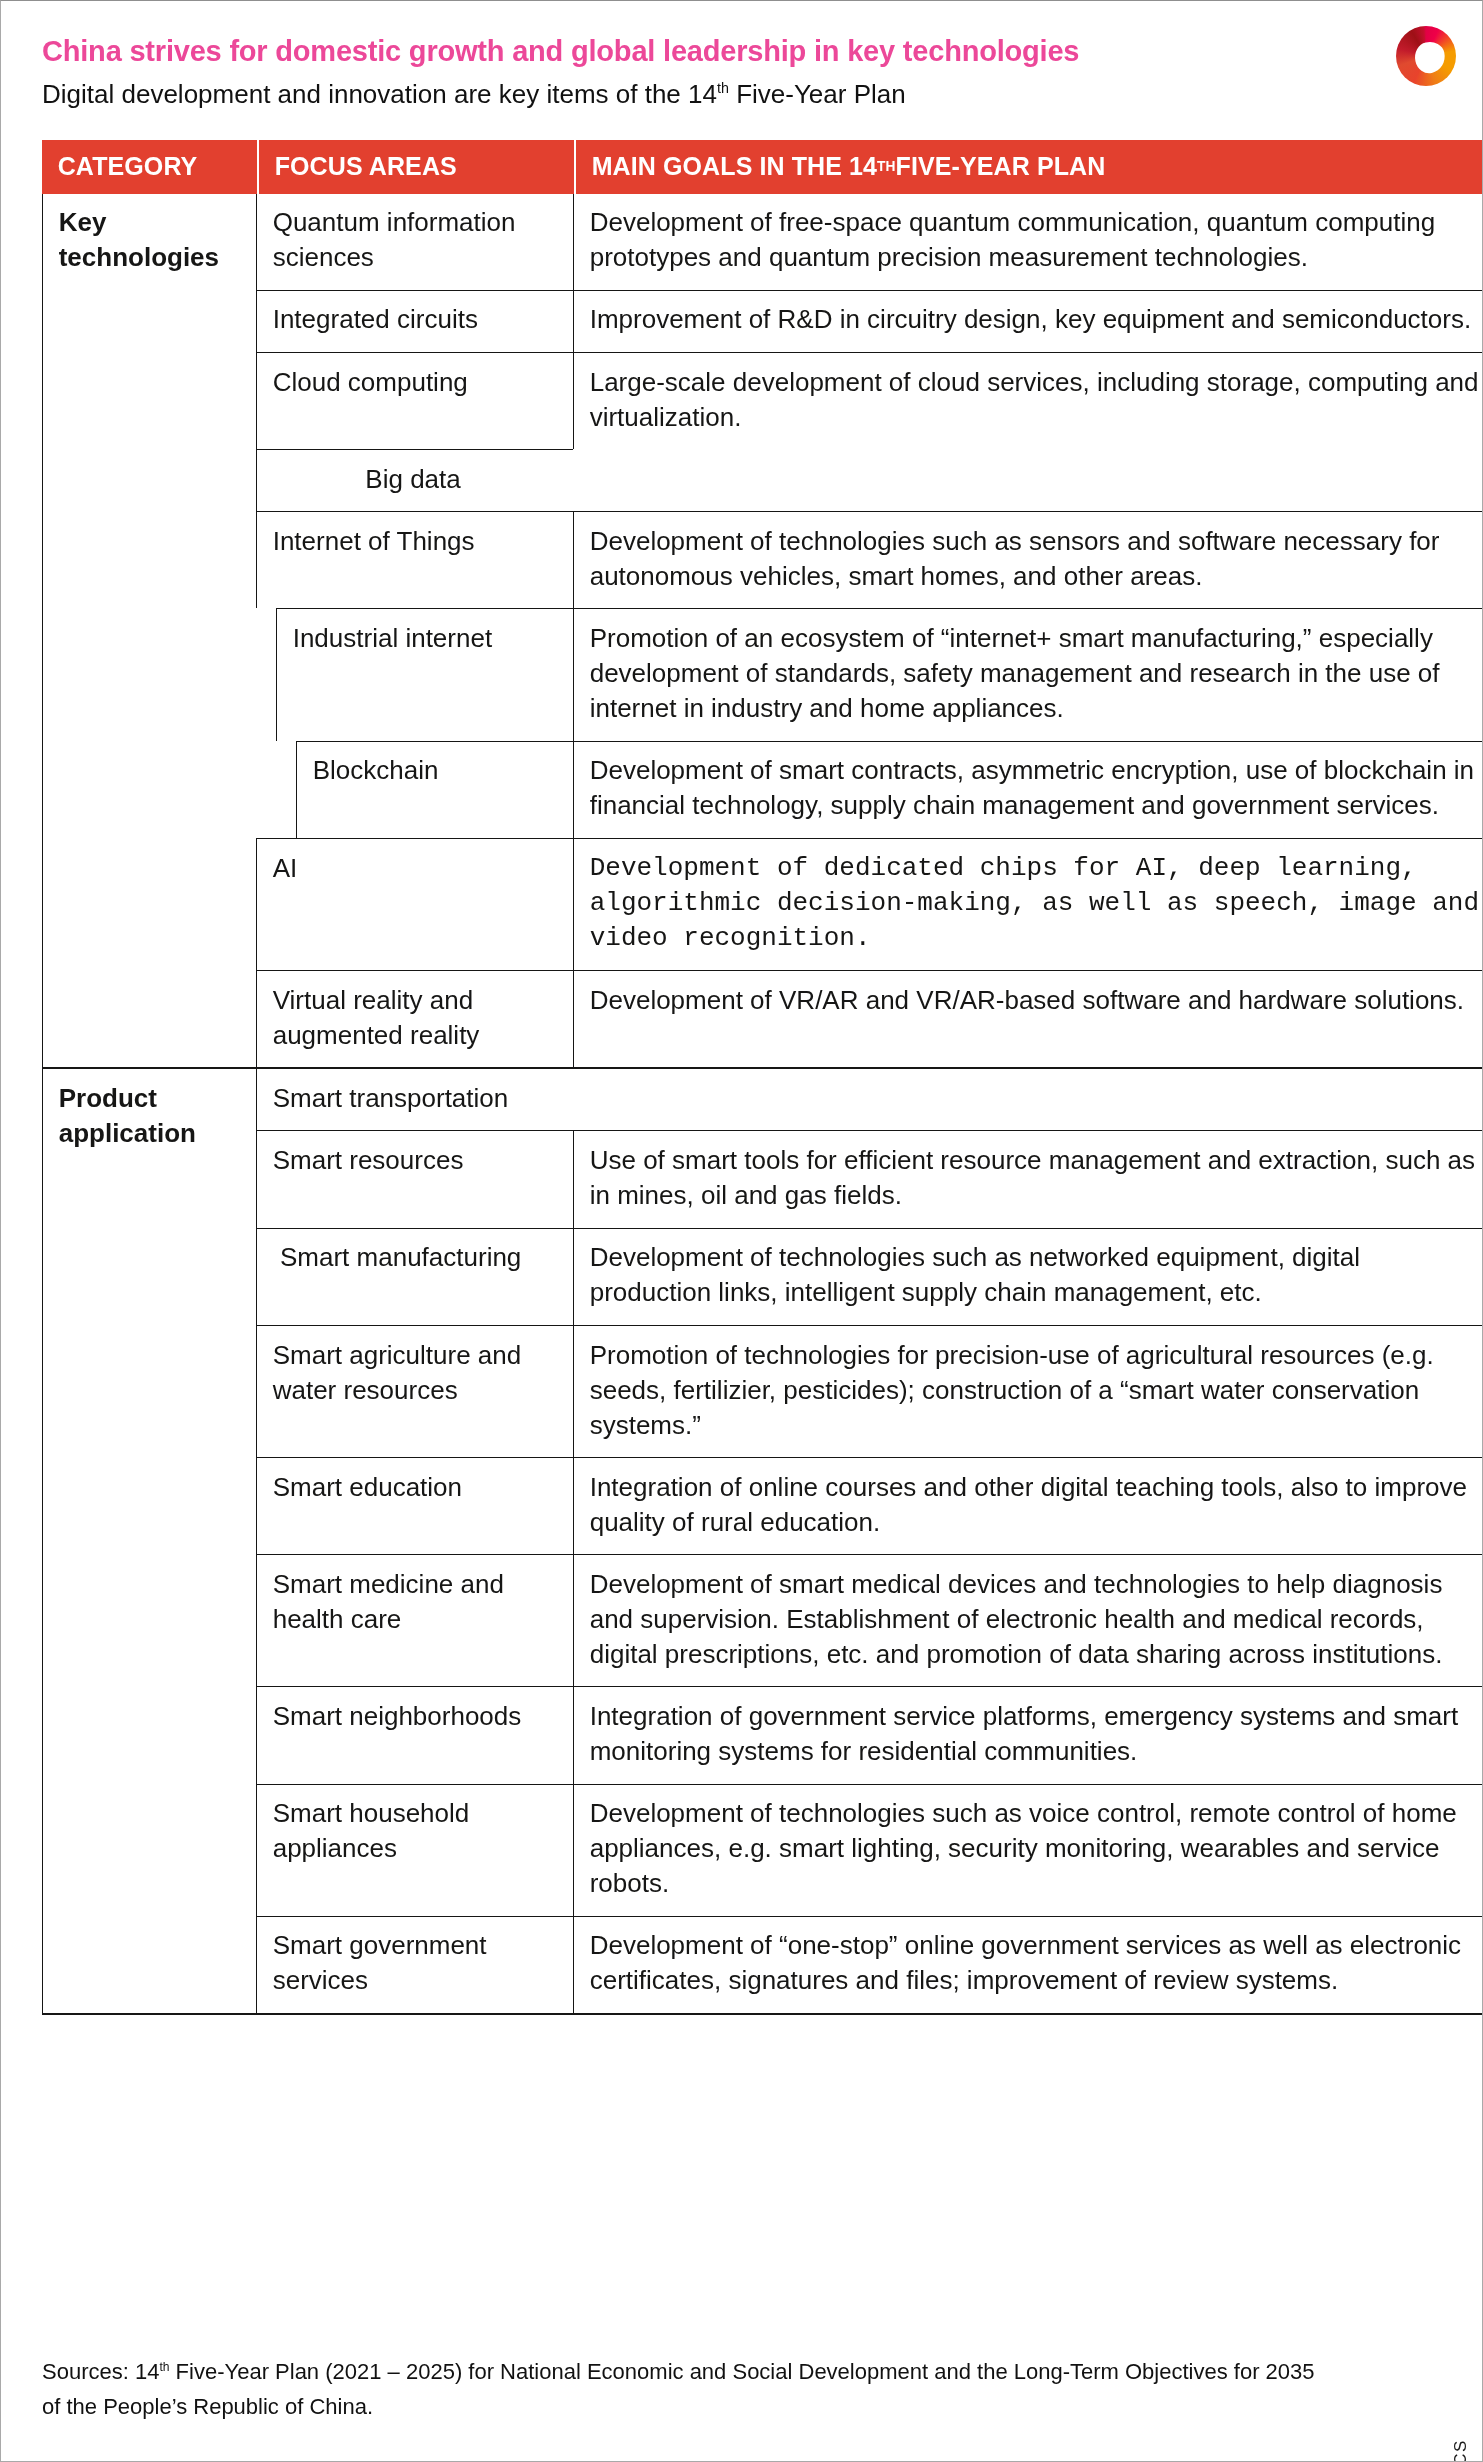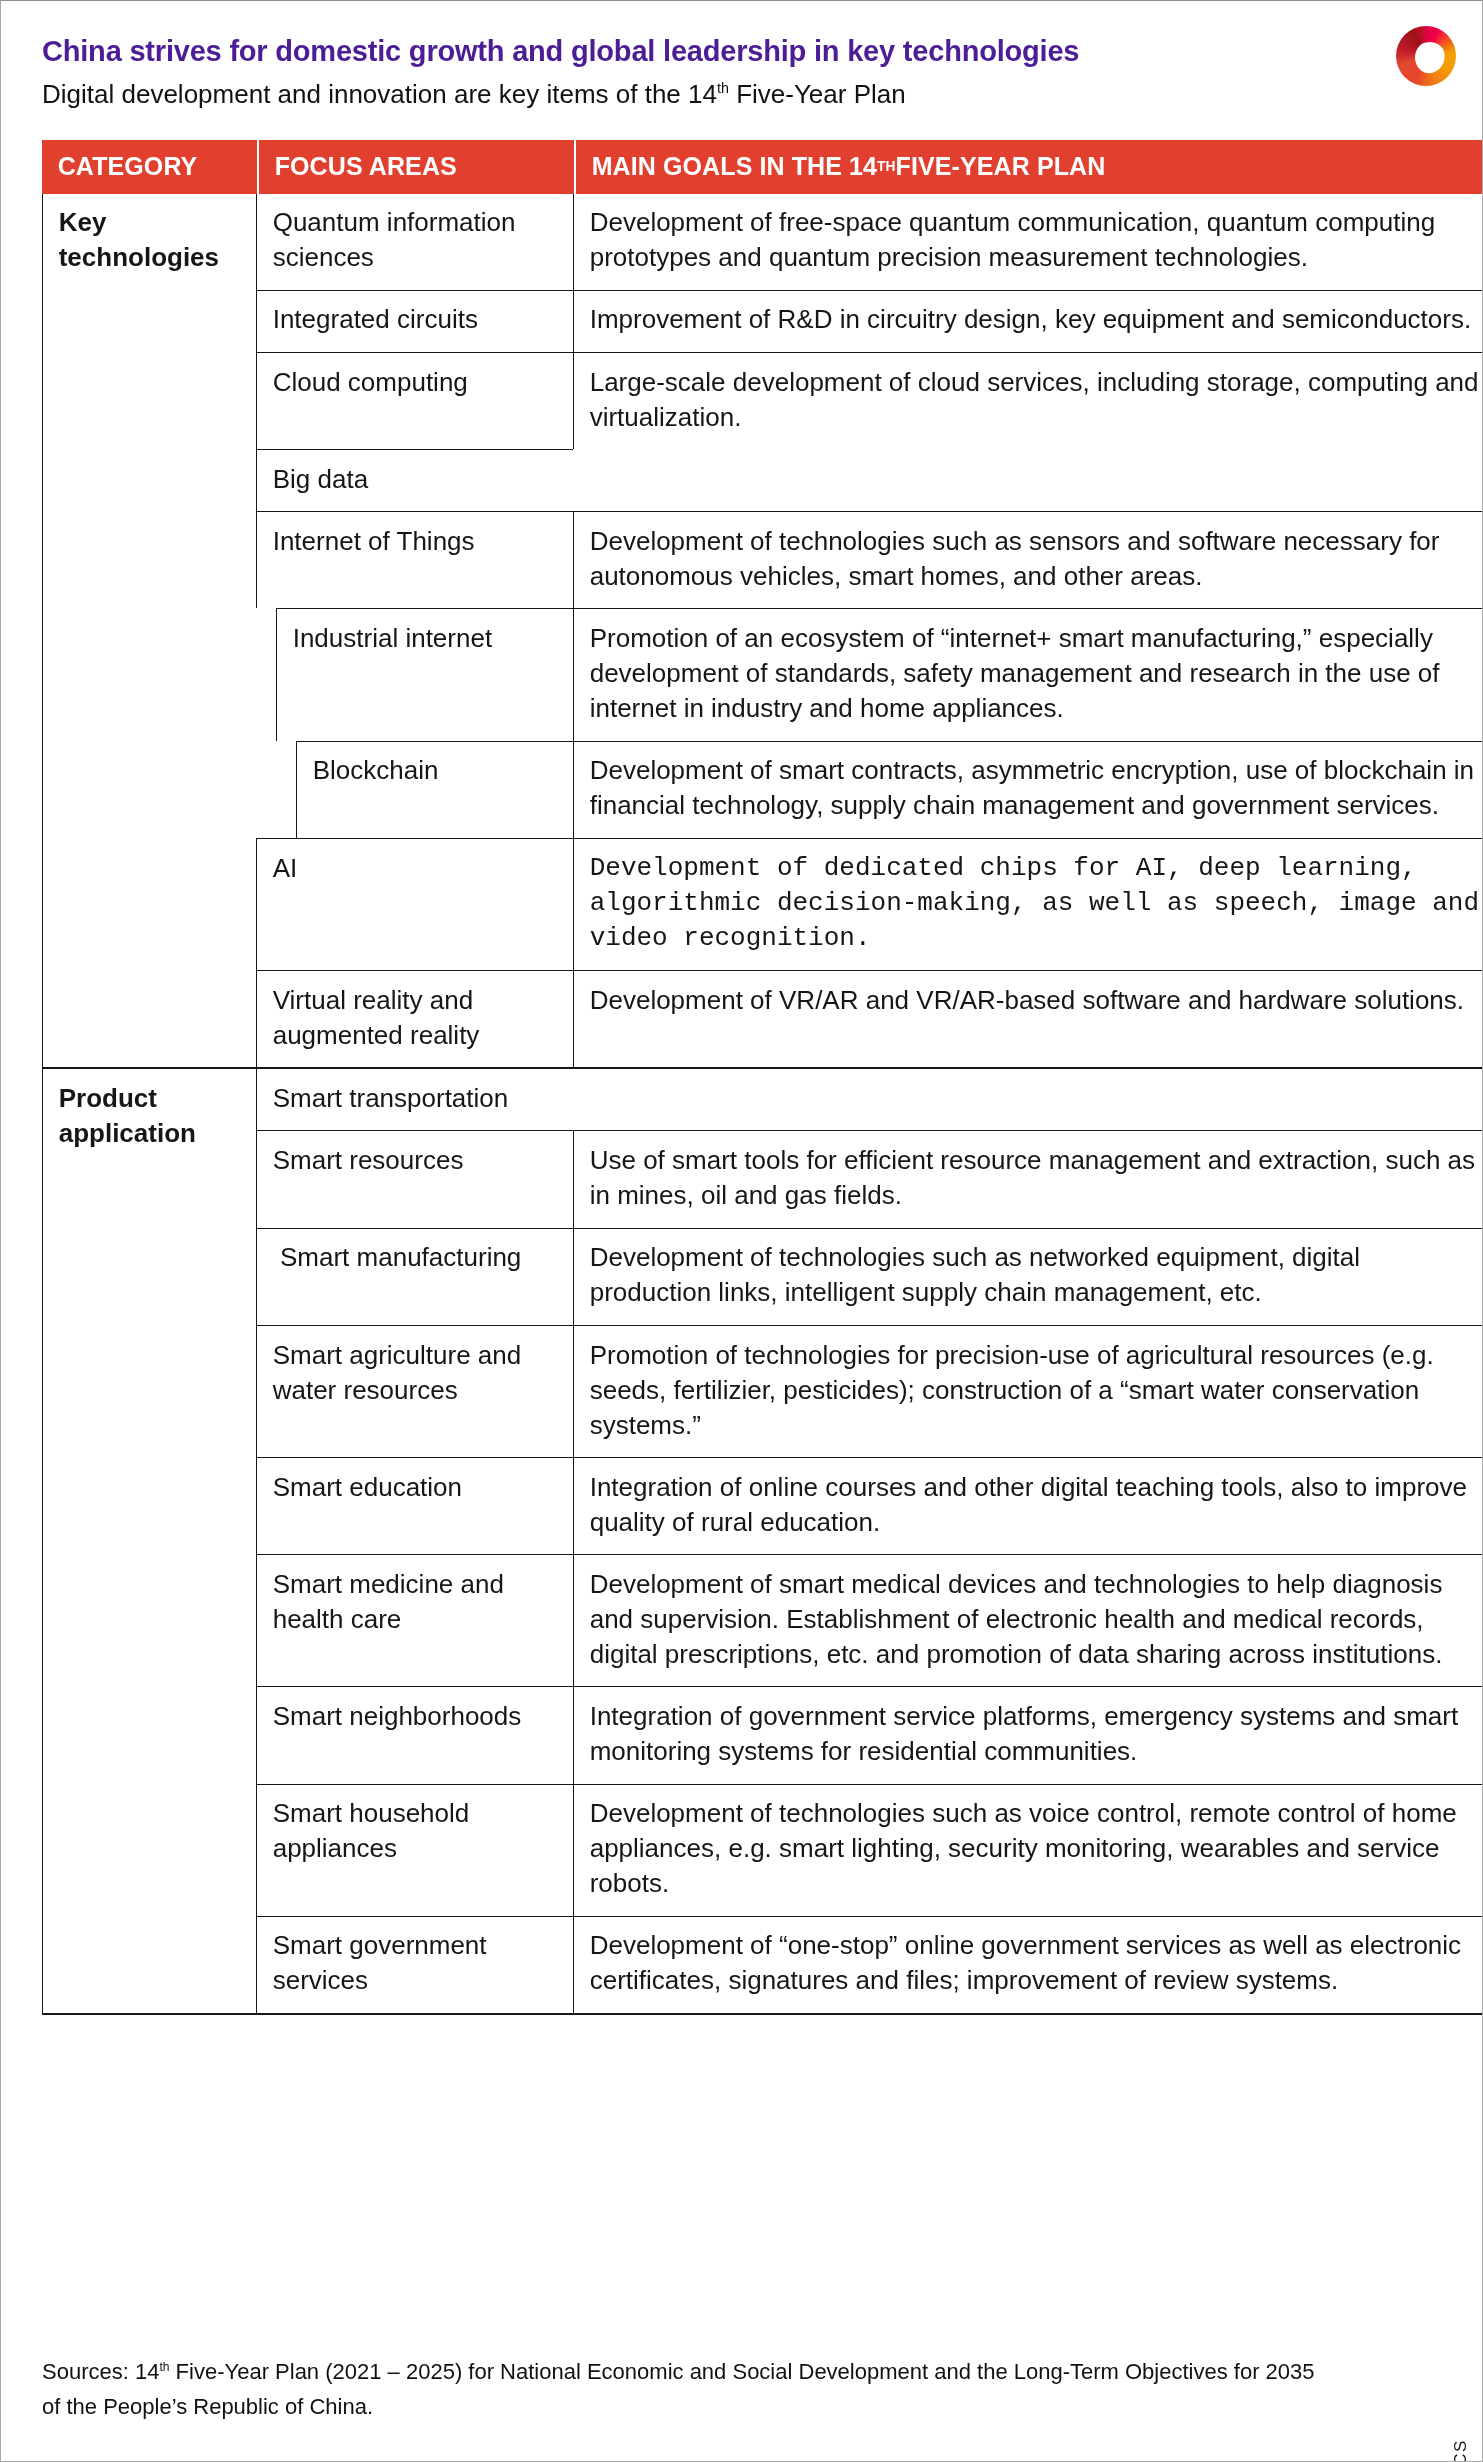--- a/index.html
+++ b/index.html
@@ -9,21 +9,21 @@
     width:1483px; height:2462px;
     background:#ffffff;
     border:0.7px solid #a9a9a9;
     border-top:1.3px solid #8f8f8f;
     font-family:"Liberation Sans", sans-serif;
     color:#161615;
     overflow:hidden;
   }
   
   .masthead { padding:34px 0 0 41px; }
-  .title { font-size:29px; font-weight:700; color:#4c1d95; letter-spacing:-0.2px; }
+  .title { font-size:29px; font-weight:700; color:#ec4899; letter-spacing:-0.2px; }
   .subtitle { margin-top:10.5px; font-size:26px; font-weight:400; color:#111; }
   sup { font-size:55%; vertical-align:super; line-height:0; }
   .logo {
     position:absolute; top:25px; right:26px;
     width:60px; height:60px; border-radius:50%;
     background:conic-gradient(from 0deg,
       #e20045 0deg, #ef0048 25deg,
       #f59c00 80deg, #f59c00 120deg,
       #ef7d16 160deg, #e8432c 205deg,
       #e04a2f 250deg, #c21b2b 285deg,
@@ -97,21 +97,21 @@
     </div>
     <div class="tbody" id="tbody">
         <div class="group">
           <div class="cell cat" style="grid-row: 1 / span 9;">Key technologies</div>
           <div class="cell focus" style="grid-row: 1;">Quantum information sciences</div>
           <div class="cell goal" style="grid-row: 1;">Development of free-space quantum communication, quantum computing prototypes and quantum precision measurement technologies.</div>
           <div class="cell focus sep" style="grid-row: 2;">Integrated circuits</div>
           <div class="cell goal sep" style="grid-row: 2;">Improvement of R&amp;D in circuitry design, key equipment and semiconductors.</div>
           <div class="cell focus sep" style="grid-row: 3;">Cloud computing</div>
           <div class="cell goal sep" style="grid-row: 3;">Large-scale development of cloud services, including storage, computing and virtualization.</div>
-          <div class="cell focus sep" style="grid-row: 4;">Big data</div>
+          <div class="cell focus sep" style="grid-row: 4; text-align: center;">Big data</div>
           <div class="cell focus sep" style="grid-row: 5;">Internet of Things</div>
           <div class="cell goal sep" style="grid-row: 5;">Development of technologies such as sensors and software necessary for autonomous vehicles, smart homes, and other areas.</div>
           <div class="cell focus sep" style="grid-row: 6; margin-left: 20px;">Industrial internet</div>
           <div class="cell goal sep" style="grid-row: 6;">Promotion of an ecosystem of “internet+ smart manufacturing,” especially development of standards, safety management and research in the use of internet in industry and home appliances.</div>
           <div class="cell focus sep" style="grid-row: 7; margin-left: 40px;">Blockchain</div>
           <div class="cell goal sep" style="grid-row: 7;">Development of smart contracts, asymmetric encryption, use of blockchain in financial technology, supply chain management and government services.</div>
           <div class="cell focus sep" style="grid-row: 8;">AI</div>
           <div class="cell goal sep" style="grid-row: 8; font-family: Liberation Mono, monospace;">Development of dedicated chips for AI, deep learning, algorithmic decision-making, as well as speech, image and video recognition.</div>
           <div class="cell focus sep" style="grid-row: 9;">Virtual reality and augmented reality</div>
           <div class="cell goal sep" style="grid-row: 9;">Development of VR/AR and VR/AR-based software and hardware solutions.</div>

